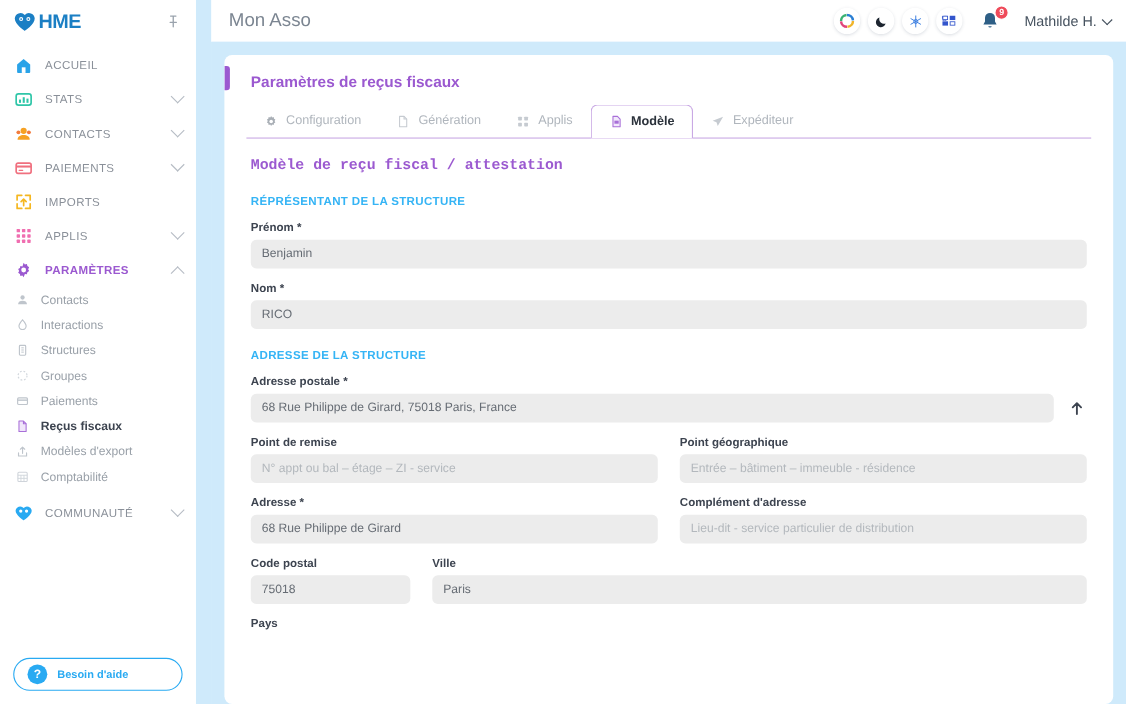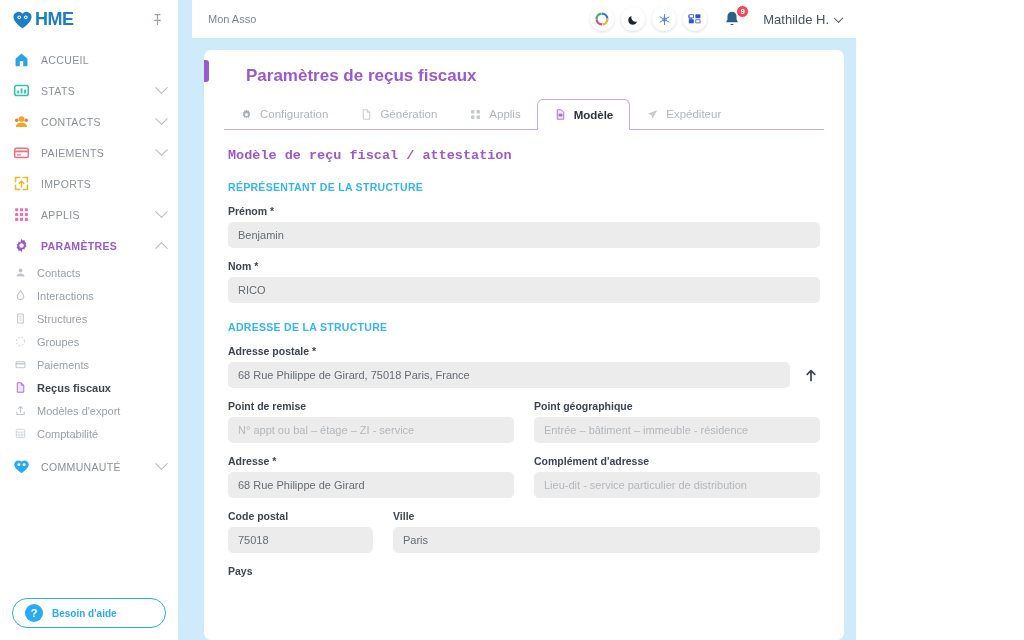--- a/index.html
+++ b/index.html
@@ -3,21 +3,21 @@
 <meta charset="utf-8">
 <title>Paramètres de reçus fiscaux</title>
 <style>
   * { box-sizing: border-box; margin: 0; padding: 0; }
   html, body {
     width: 1024px; height: 640px;
     font-family: "Liberation Sans", sans-serif;
     background: #ffffff;
     overflow: hidden;
   }
-  .app { display: flex; width: 856px; height: 640px; position: relative; }
+  .app { display: flex; width: 1024px; height: 640px; position: relative; }
 
   
   .sidebar {
     width: 178px; height: 640px; background: #ffffff;
     display: flex; flex-direction: column; flex: 0 0 178px;
     position: relative; z-index: 5;
   }
   .sb-head {
     height: 38px; display: flex; align-items: center;
     padding: 0 12px 0 12px; gap: 6px;
@@ -75,21 +75,21 @@
 
   
   .gutter { width: 14px; flex: 0 0 14px; background: #cfeafb; height: 640px; }
 
   
   .right { flex: 1; display: flex; flex-direction: column; min-width: 0; background:#cfeafb; }
   .topbar {
     height: 38px; background: #ffffff; display: flex; align-items: center;
     padding: 0 14px 0 16px; flex: 0 0 38px;
   }
-  .app-title { font-size: 11px; color: #7b8591; text-align: right; }
+  .app-title { font-size: 17px; color: #7b8591; text-align: right; }
   .top-right { margin-left: auto; display: flex; align-items: center; gap: 7px; }
   .ic-btn {
     width: 24px; height: 24px; border-radius: 50%; background: #fff;
     box-shadow: 0 1px 3px rgba(40,60,90,.17);
     display: flex; align-items: center; justify-content: center; cursor: pointer;
   }
   .bell-wrap { position: relative; width: 26px; height: 24px; margin-left: 8px; cursor: pointer; }
   .badge {
     position: absolute; top: -2px; right: -1px; min-width: 13px; height: 13px;
     border-radius: 7px; background: #ef4a5a; color: #fff; font-size: 8px;
@@ -108,23 +108,22 @@
   }
   .card {
     background: #fff; border-radius: 7px; height: 100%;
     position: relative; overflow: hidden; padding: 0 20px;
   }
   .accent {
     position: absolute; left: 0; top: 10px; width: 5px; height: 22px;
     background: #9b59d0; border-radius: 0 3px 3px 0;
   }
   .card-title {
-    font-size: 17px; font-weight: 700; color: #9b59d0;
+    font-size: 14px; font-weight: 700; color: #9b59d0;
     padding: 16px 0 0 4px;
-    margin-left: 18px;
   }
 
   
   .tabs { display: flex; align-items: flex-start; margin-top: 13px; position: relative; height: 31px; }
   .tabs::after {
     content: ""; position: absolute; left: 0; right: 0; bottom: 0;
     height: 1px; background: #c9a9e4;
   }
   .tab {
     display: flex; align-items: center; gap: 7px; padding: 0 16px;

